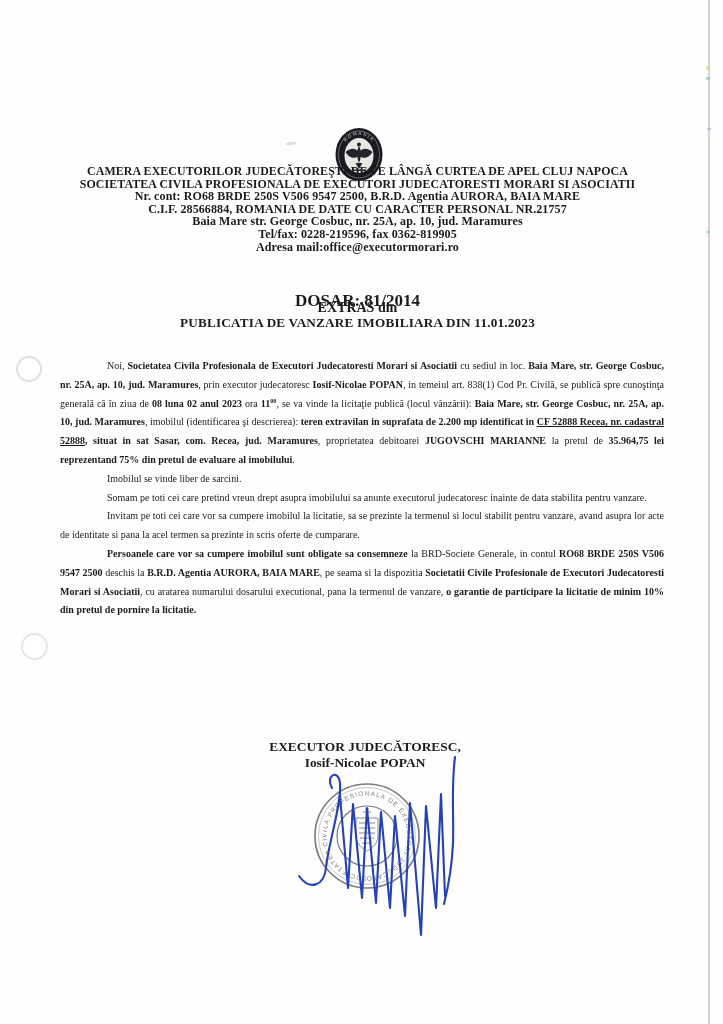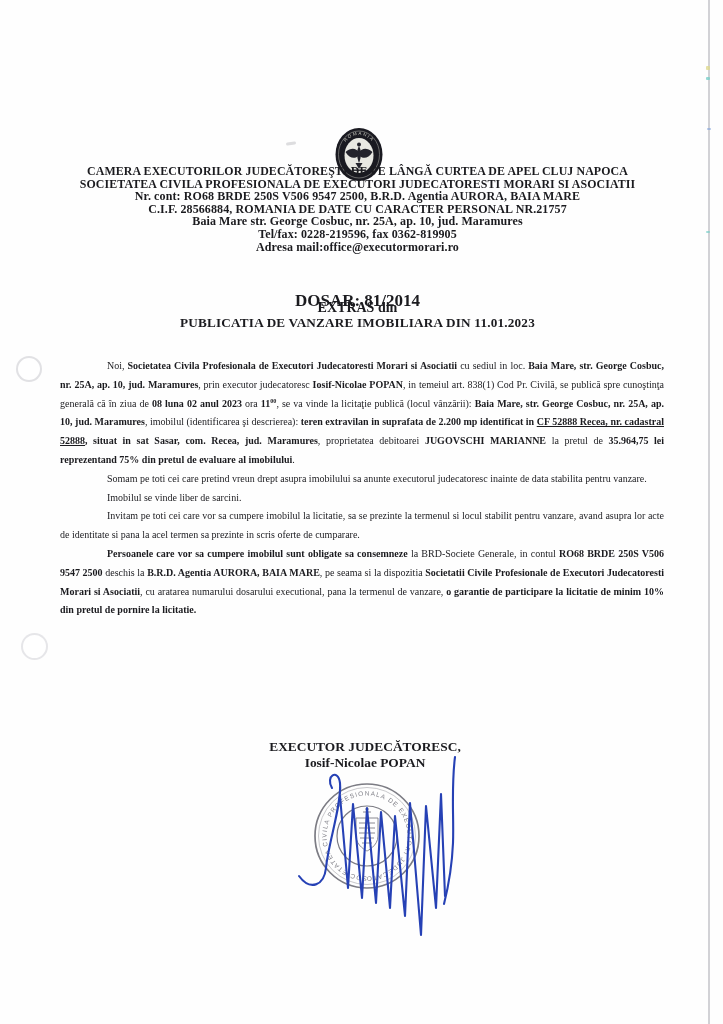--- a/index.html
+++ b/index.html
@@ -96,22 +96,22 @@
     </div>
   <div class="header-meta dosar">DOSAR: 81/2014</div>
 
   <div class="doc-title">
     <div class="t1">EXTRAS din</div>
     <div class="t2">PUBLICATIA DE VANZARE IMOBILIARA DIN 11.01.2023</div>
   </div>
 
   <div class="body-text">
       <p><span>Noi, </span><span class="b">Societatea Civila Profesionala de Executori Judecatoresti Morari si Asociatii</span><span> cu sediul in loc. </span><span class="b">Baia Mare, str. George Cosbuc, nr. 25A, ap. 10, jud. Maramures</span><span>, prin executor judecatoresc </span><span class="b">Iosif-Nicolae POPAN</span><span>, in temeiul art. 838(1) Cod Pr. Civilă, se publică spre cunoştinţa generală că în ziua de </span><span class="b">08 luna 02 anul 2023</span><span> ora </span><span class="b">11</span><sup class="b">00</sup><span>, se va vinde la licitaţie publică (locul vânzării): </span><span class="b">Baia Mare, str. George Cosbuc, nr. 25A, ap. 10, jud. Maramures</span><span>, imobilul (identificarea şi descrierea): </span><span class="b">teren extravilan in suprafata de 2.200 mp identificat in </span><span class="b u">CF 52888 Recea, nr. cadastral 52888</span><span class="b">, situat in sat Sasar, com. Recea, jud. Maramures</span><span>, proprietatea debitoarei </span><span class="b">JUGOVSCHI MARIANNE</span><span> la pretul de </span><span class="b">35.964,75 lei reprezentand 75% din pretul de evaluare al imobilului</span><span>.</span></p>
+      <p><span>Imobilul se vinde liber de sarcini.</span></p>
       <p><span>Somam pe toti cei care pretind vreun drept asupra imobilului sa anunte executorul judecatoresc inainte de data stabilita pentru vanzare.</span></p>
-      <p><span>Imobilul se vinde liber de sarcini.</span></p>
       <p><span>Invitam pe toti cei care vor sa cumpere imobilul la licitatie, sa se prezinte la termenul si locul stabilit pentru vanzare, avand asupra lor acte de identitate si pana la acel termen sa prezinte in scris oferte de cumparare.</span></p>
       <p><span class="b">Persoanele care vor sa cumpere imobilul sunt obligate sa consemneze</span><span> la BRD-Societe Generale, in contul </span><span class="b">RO68 BRDE 250S V506 9547 2500</span><span>  deschis la </span><span class="b">B.R.D. Agentia AURORA, BAIA MARE</span><span>, pe seama si la dispozitia </span><span class="b">Societatii Civile Profesionale de Executori Judecatoresti Morari si Asociatii</span><span>, cu aratarea numarului dosarului executional, pana la termenul de vanzare, </span><span class="b">o garantie de participare la licitatie de minim 10% din pretul de pornire la licitatie.</span></p>
     </div>
 
   <div class="sig-block">
     <div class="sig-title">EXECUTOR JUDECĂTORESC,</div>
     <div class="sig-name">Iosif-Nicolae POPAN</div>
   </div>
 
   <svg class="stamp-svg" viewBox="0 0 260 225">

